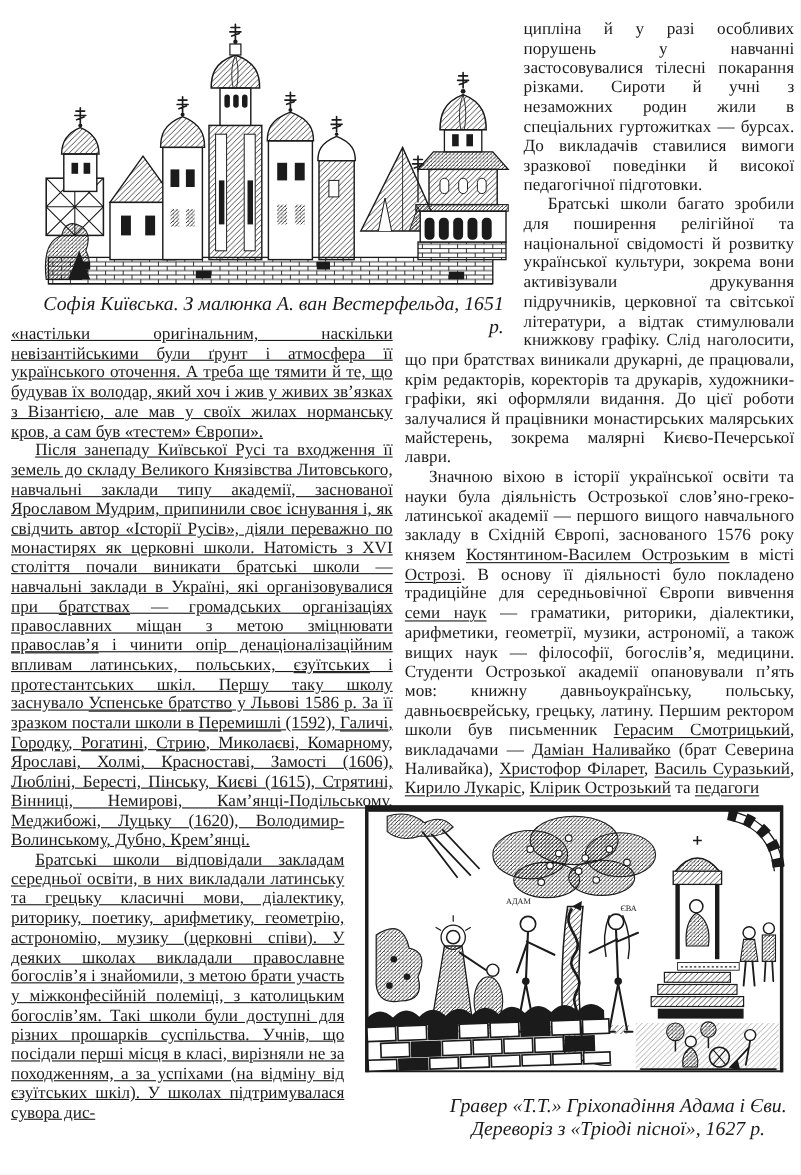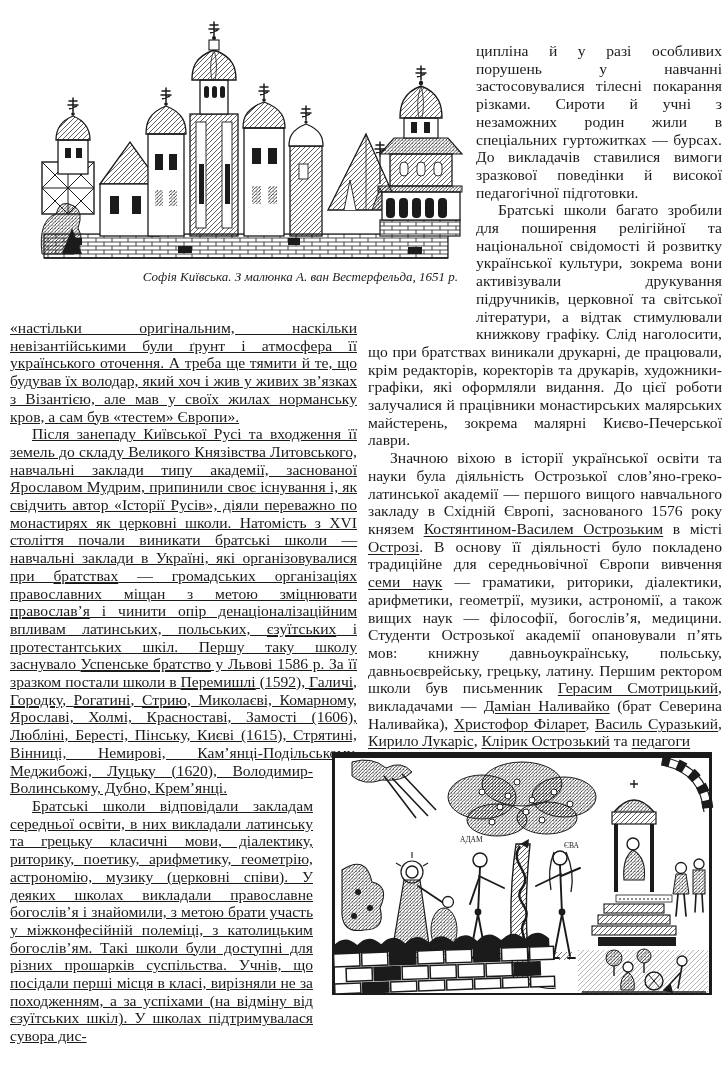--- a/index.html
+++ b/index.html
@@ -6,38 +6,38 @@
   #page{
     position:relative;width:728px;height:1068px;background:#ffffff;
     margin:0 auto;overflow:hidden;
     font-family:"Liberation Serif","DejaVu Serif",serif;
     color:#1b1b1b;
   }
   .col{
     position:absolute;
     font-size:15.6px;line-height:17.7px;
     text-align:justify;
-    hyphens:auto;margin-top:24px;-webkit-hyphens:auto;
+    hyphens:auto;-webkit-hyphens:auto;
   }
   .col p{margin:0;padding:0;}
   .col p.indent{text-indent:22px;}
   .u{text-decoration:underline;text-underline-offset:2px;text-decoration-thickness:1px;}
   #col-left{left:10px;top:295px;width:347px;height:766px;text-decoration:underline;}
   #col-right{left:368px;top:18px;width:354px;height:740px;}
   .sp-img1{float:left;width:108px;height:284px;}
   .sp-img2{
     float:right;width:44px;height:762px;
     shape-outside:polygon(0px 450px,44px 450px,44px 762px,0px 762px);
   }
   .figure{position:absolute;}
   #fig-sofia{left:28px;top:14px;width:436px;height:250px;}
-  #fig-woodcut{left:322px;top:752px;width:400px;height:243px;}
+  #fig-woodcut{left:322px;top:732px;width:400px;height:243px;}
   .caption{
     position:absolute;
-    font-style:italic;font-size:13px;line-height:21px;color:#1b1b1b;
+    font-style:italic;font-size:18px;line-height:21px;color:#1b1b1b;
   }
   #caption-sofia{left:28px;top:266px;width:436px;text-align:right;padding-right:6px;box-sizing:border-box;}
   #caption-woodcut{left:395px;top:995px;width:334px;text-align:center;}
   svg{display:block;width:100%;height:100%;}
 </style>
 </head>
 <body>
 
 <div id="page">
 
@@ -310,14 +310,18 @@
       <path d="M316,222 l12,14 M328,222 l-12,14" stroke="#1b1b1b" stroke-width="1"></path>
       <circle cx="350" cy="209" r="5" fill="#fff" stroke="#1b1b1b" stroke-width="1.3"></circle>
       <path d="M350,214 L346,236 M349,220 L338,232 M338,232 l-6,6 l8,2 z" stroke="#1b1b1b" stroke-width="1.6" fill="#1b1b1b" stroke-linecap="round"></path>
       <path d="M250,240 H374" stroke="#1b1b1b" stroke-width="1.6"></path>
 
       <rect x="284" y="143" width="56" height="7" fill="#fff" stroke="#1b1b1b" stroke-width="0.8"></rect>
       <path d="M287,147 h50" stroke="#1b1b1b" stroke-width="1" stroke-dasharray="2 2"></path>
     </svg>
   </div>
 
+  <div class="caption" id="caption-woodcut">
+    <div>Гравер «Т.Т.» Гріхопадіння Адама і Єви.</div>
+    <div>Дереворіз з «Тріоді пісної», 1627 р.</div>
+  </div>
 
 </div>
 
 </body></html>

